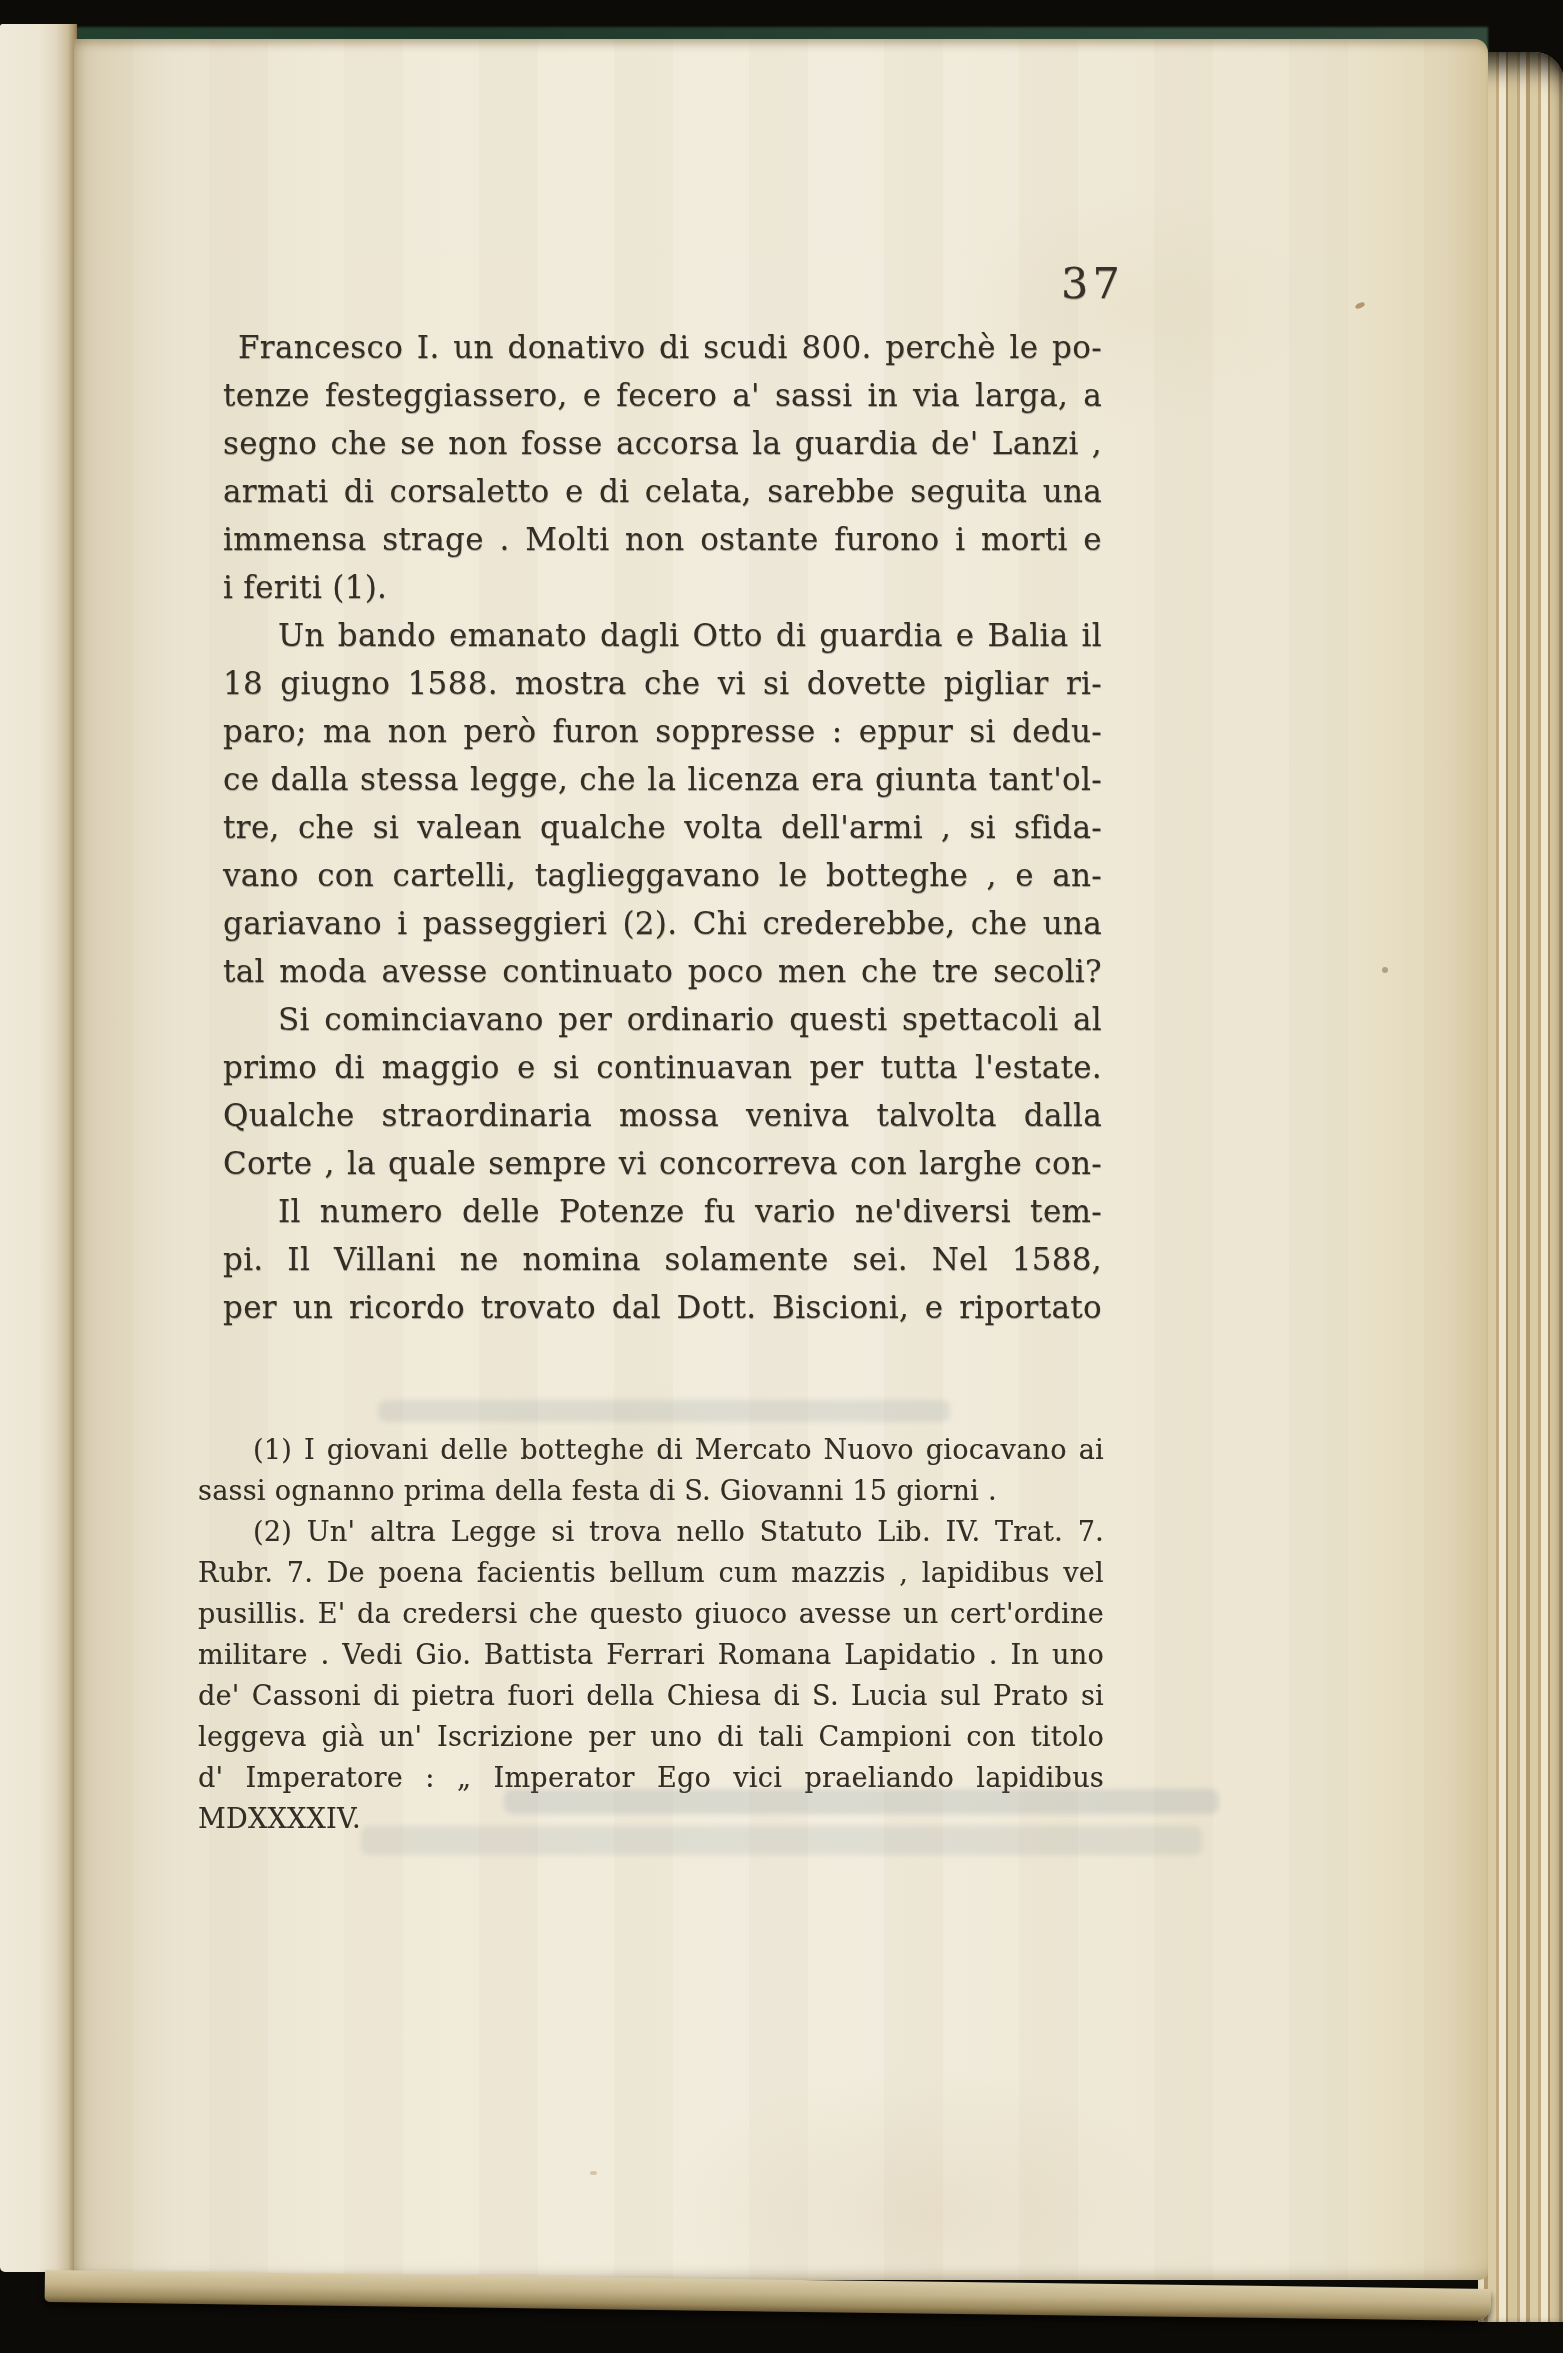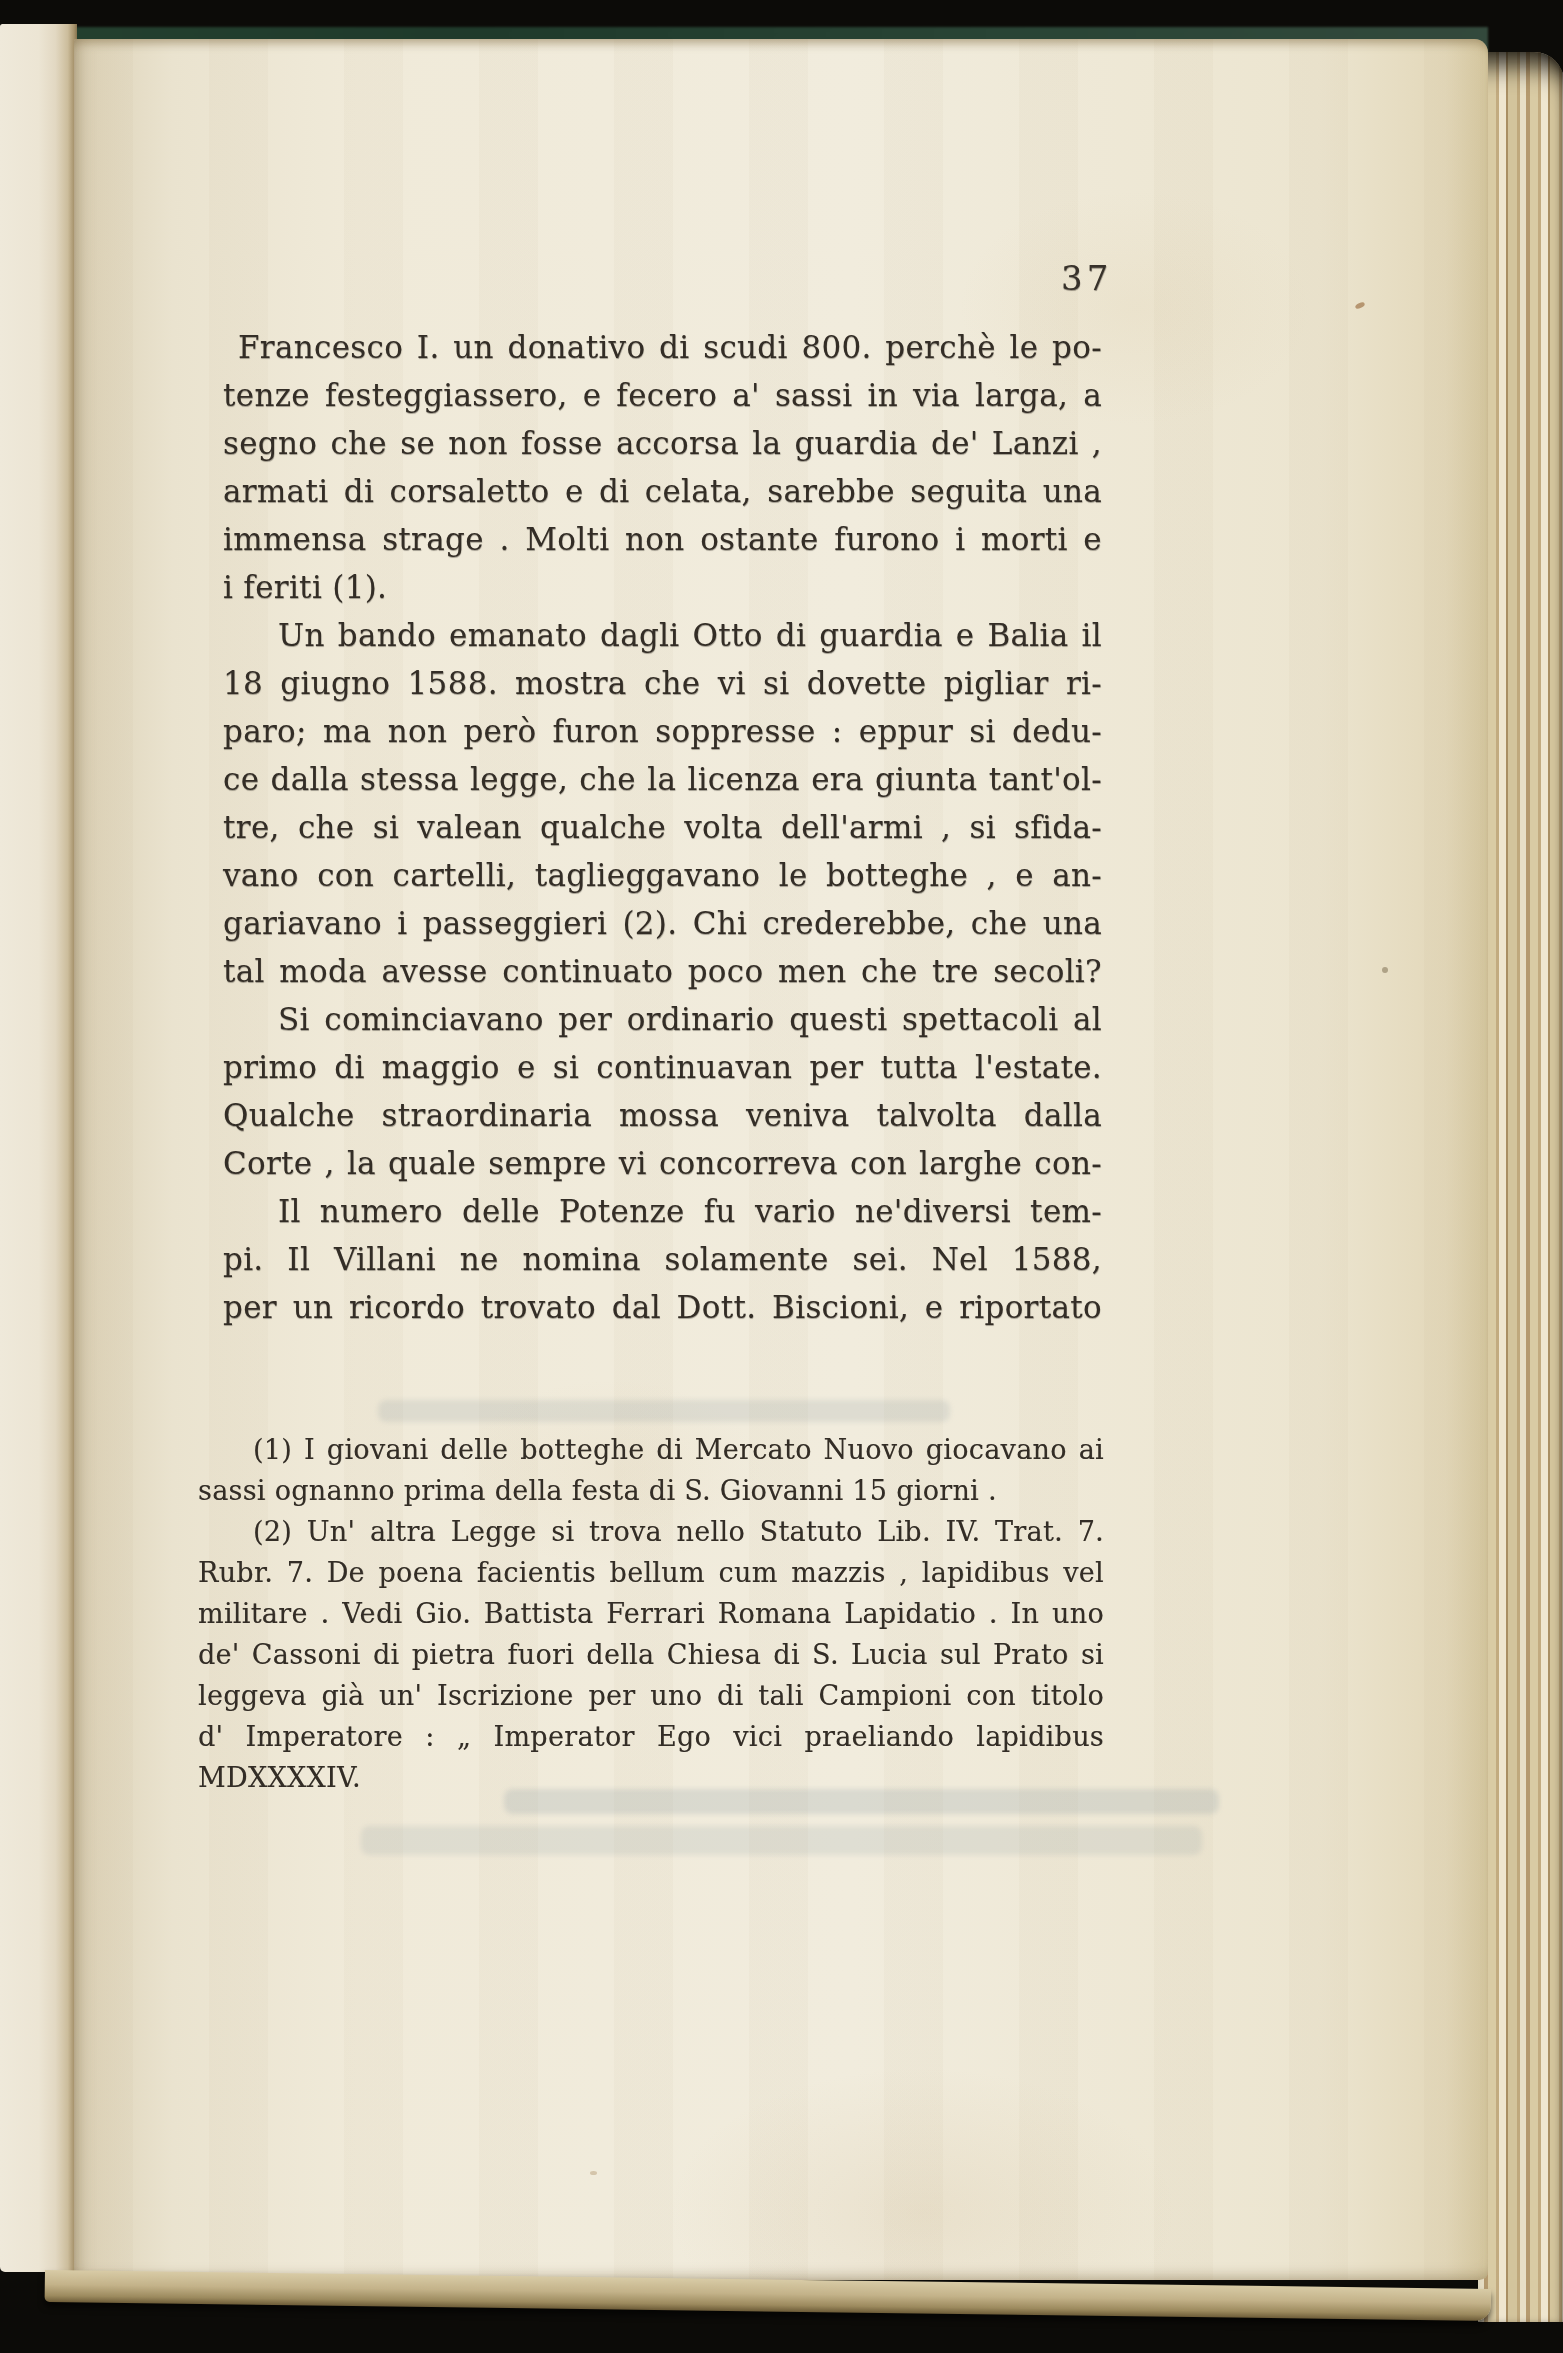--- a/index.html
+++ b/index.html
@@ -54,21 +54,21 @@
   
   .bottom-edge{
     position:absolute;left:45px;top:2270px;width:1446px;height:32px;z-index:4;
     background:linear-gradient(180deg,#d8cba6 0,#c3b289 45%,#9c8a5e 80%,#6d5c38 100%);
     transform:rotate(0.75deg);transform-origin:left top;
     border-radius:0 0 15px 5px;
     box-shadow:0 5px 6.7px rgba(0,0,0,.6);
   }
   .page-number{
     position:absolute;left:987px;top:219px;
-    font-size:34px;letter-spacing:4.2px;color:#37312a;
+    font-size:43px;letter-spacing:4.2px;color:#37312a;
     text-shadow:0.3px 0.5px 0.7px rgba(51,45,38,.45);
   }
   .main-text{position:absolute;left:149px;top:271px;width:879px;margin-top:13px;}
   .footnotes{position:absolute;left:124px;top:1390px;width:906px;}
   .ln{
     height:48px;line-height:48px;font-size:31px;
     text-align:justify;text-align-last:justify;
     letter-spacing:0.3px;
     text-shadow:0.3px 0.5px 0.7px rgba(51,45,38,.4);
   }
@@ -132,20 +132,21 @@
       <div class="ln ind">Il numero delle Potenze fu vario ne'diversi tem-</div>
       <div class="ln">pi. Il Villani ne nomina solamente sei. Nel 1588,</div>
       <div class="ln">per un ricordo trovato dal Dott. Biscioni, e riportato</div>
     </div>
 
     <div class="footnotes">
       <div class="fn ind">(1) I giovani delle botteghe di Mercato Nuovo giocavano ai</div>
       <div class="fn end">sassi ognanno prima della festa di S. Giovanni 15 giorni .</div>
       <div class="fn ind">(2) Un' altra Legge si trova nello Statuto Lib. IV. Trat. 7.</div>
       <div class="fn">Rubr. 7. De poena facientis bellum cum mazzis , lapidibus vel</div>
+      <div class="fn">pusillis. E' da credersi che questo giuoco avesse un cert'ordine</div>
       <div class="fn">militare . Vedi Gio. Battista Ferrari Romana Lapidatio . In uno</div>
       <div class="fn">de' Cassoni di pietra fuori della Chiesa di S. Lucia sul Prato si</div>
       <div class="fn">leggeva già un' Iscrizione per uno di tali Campioni con titolo</div>
       <div class="fn">d' Imperatore : „ Imperator Ego vici praeliando lapidibus</div>
       <div class="fn end">MDXXXXIV.</div>
     </div>
   </div>
 
   <div class="bottom-edge"></div>
 </div>

